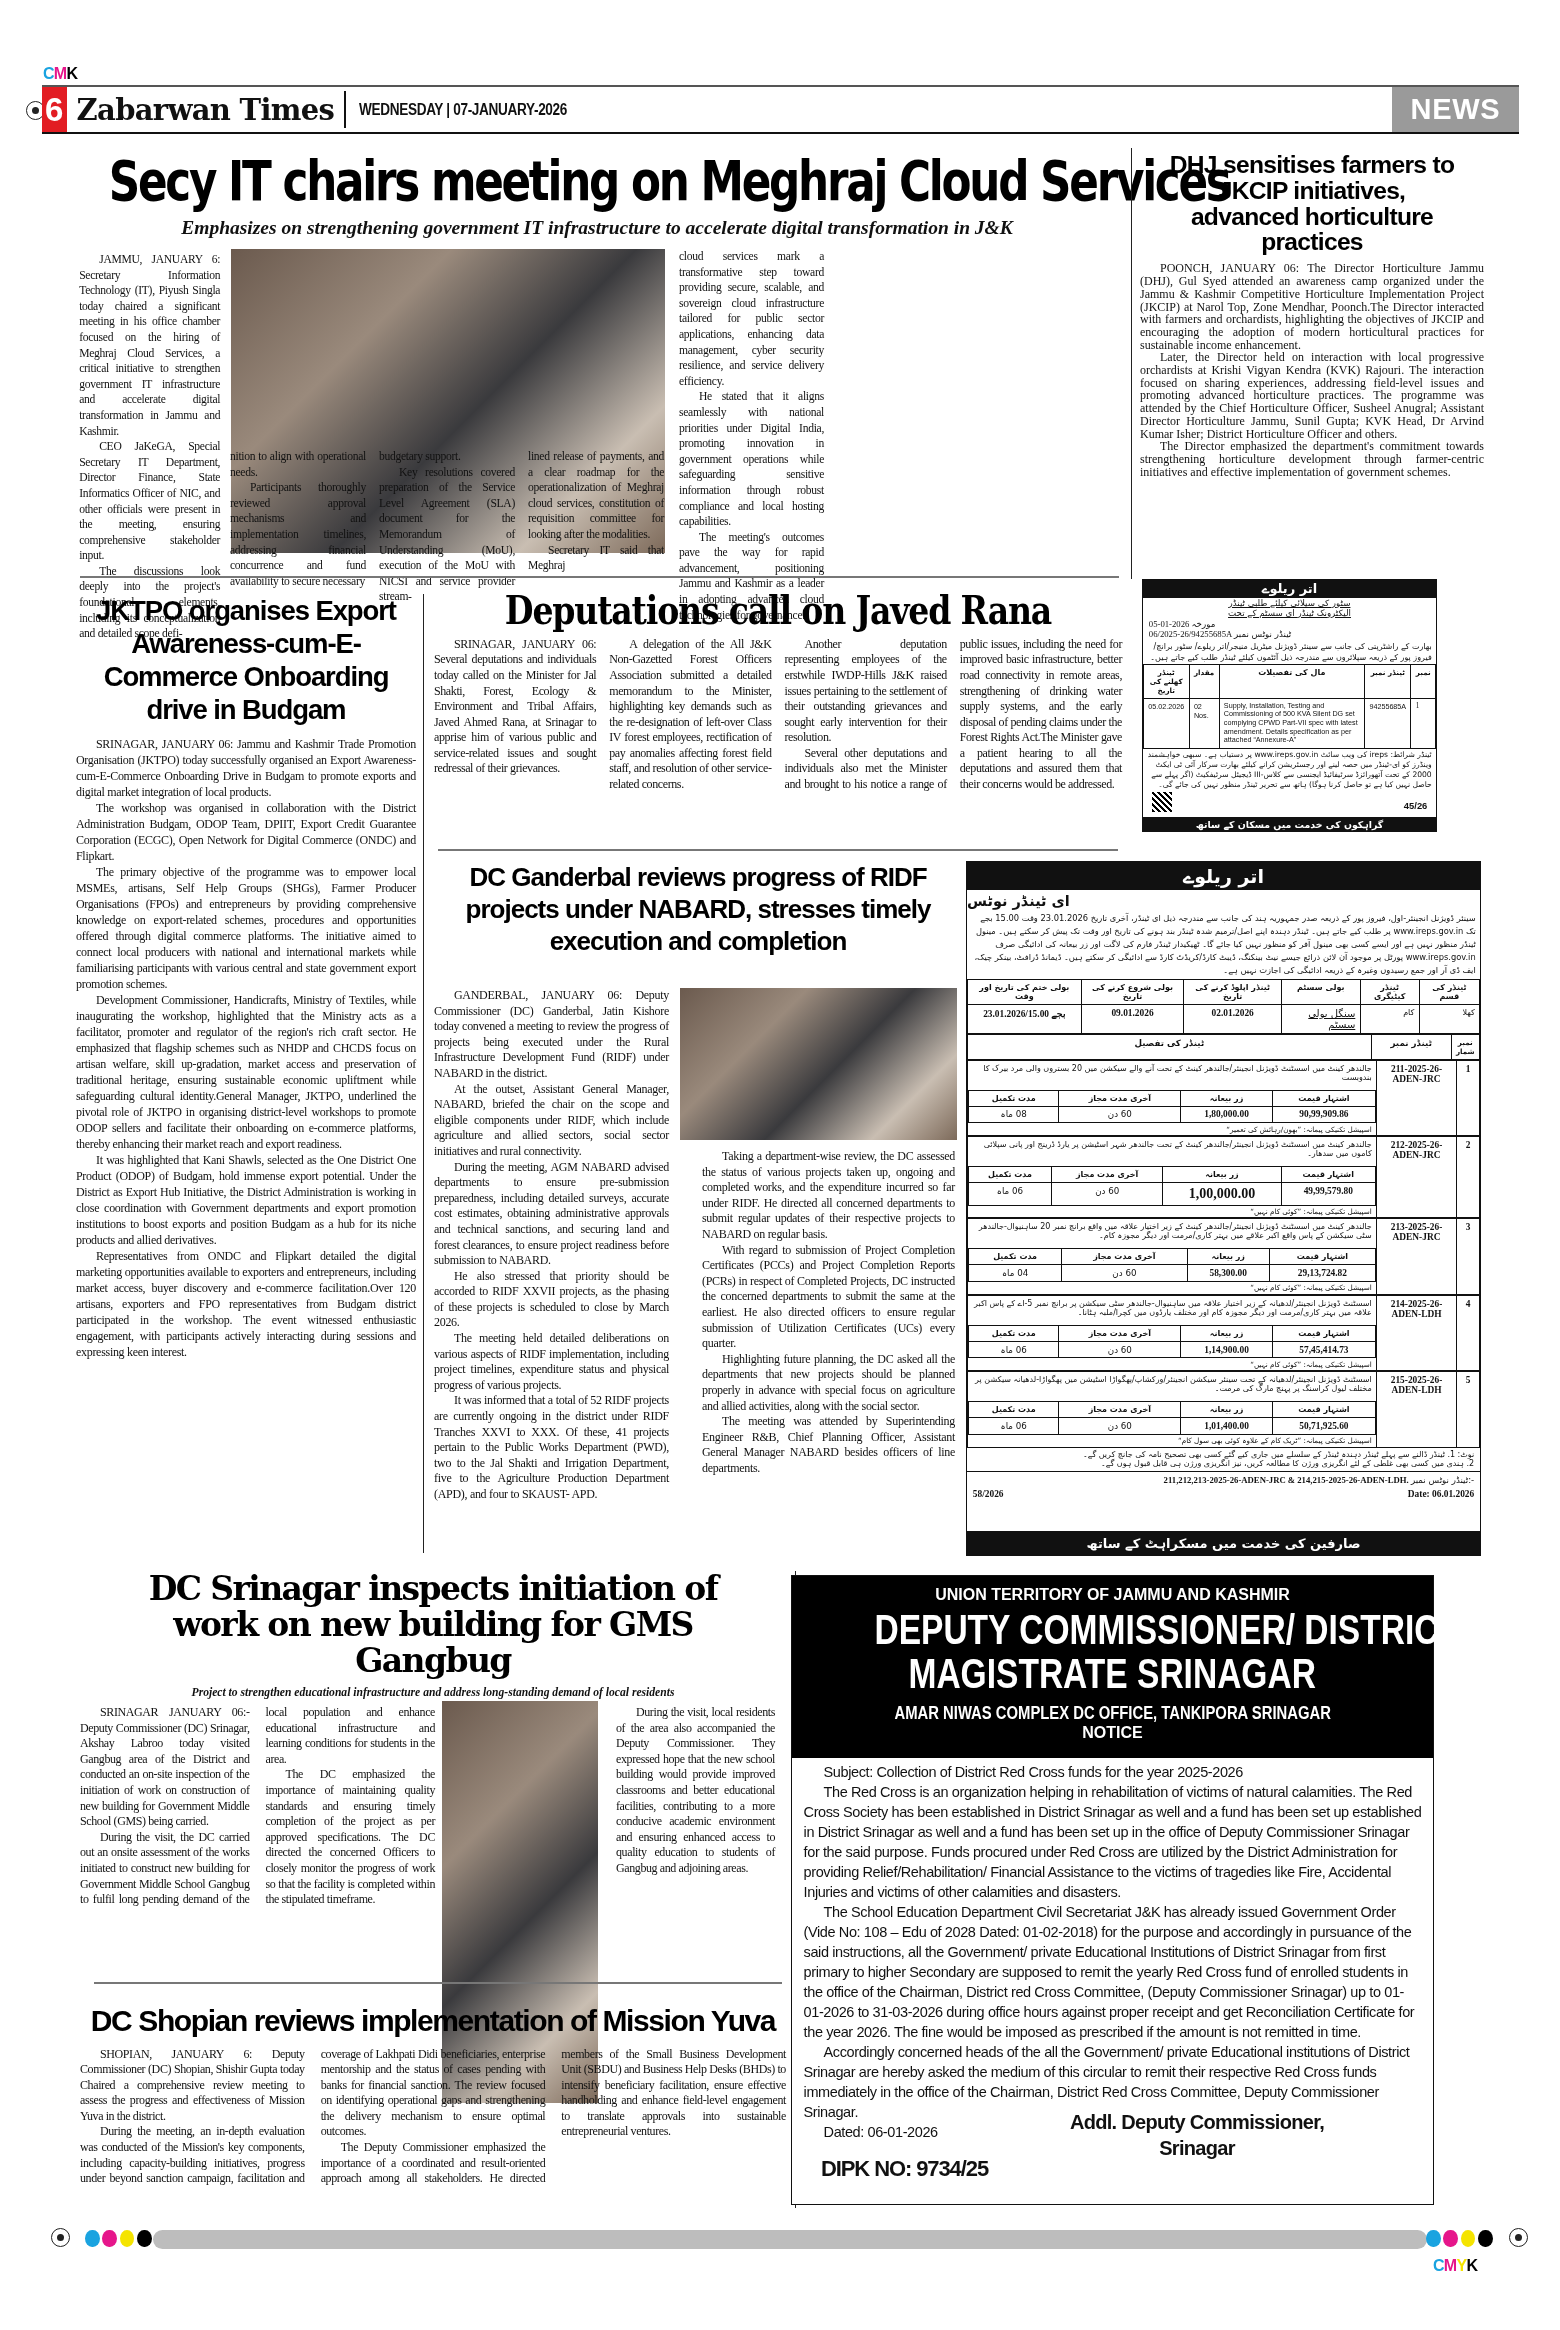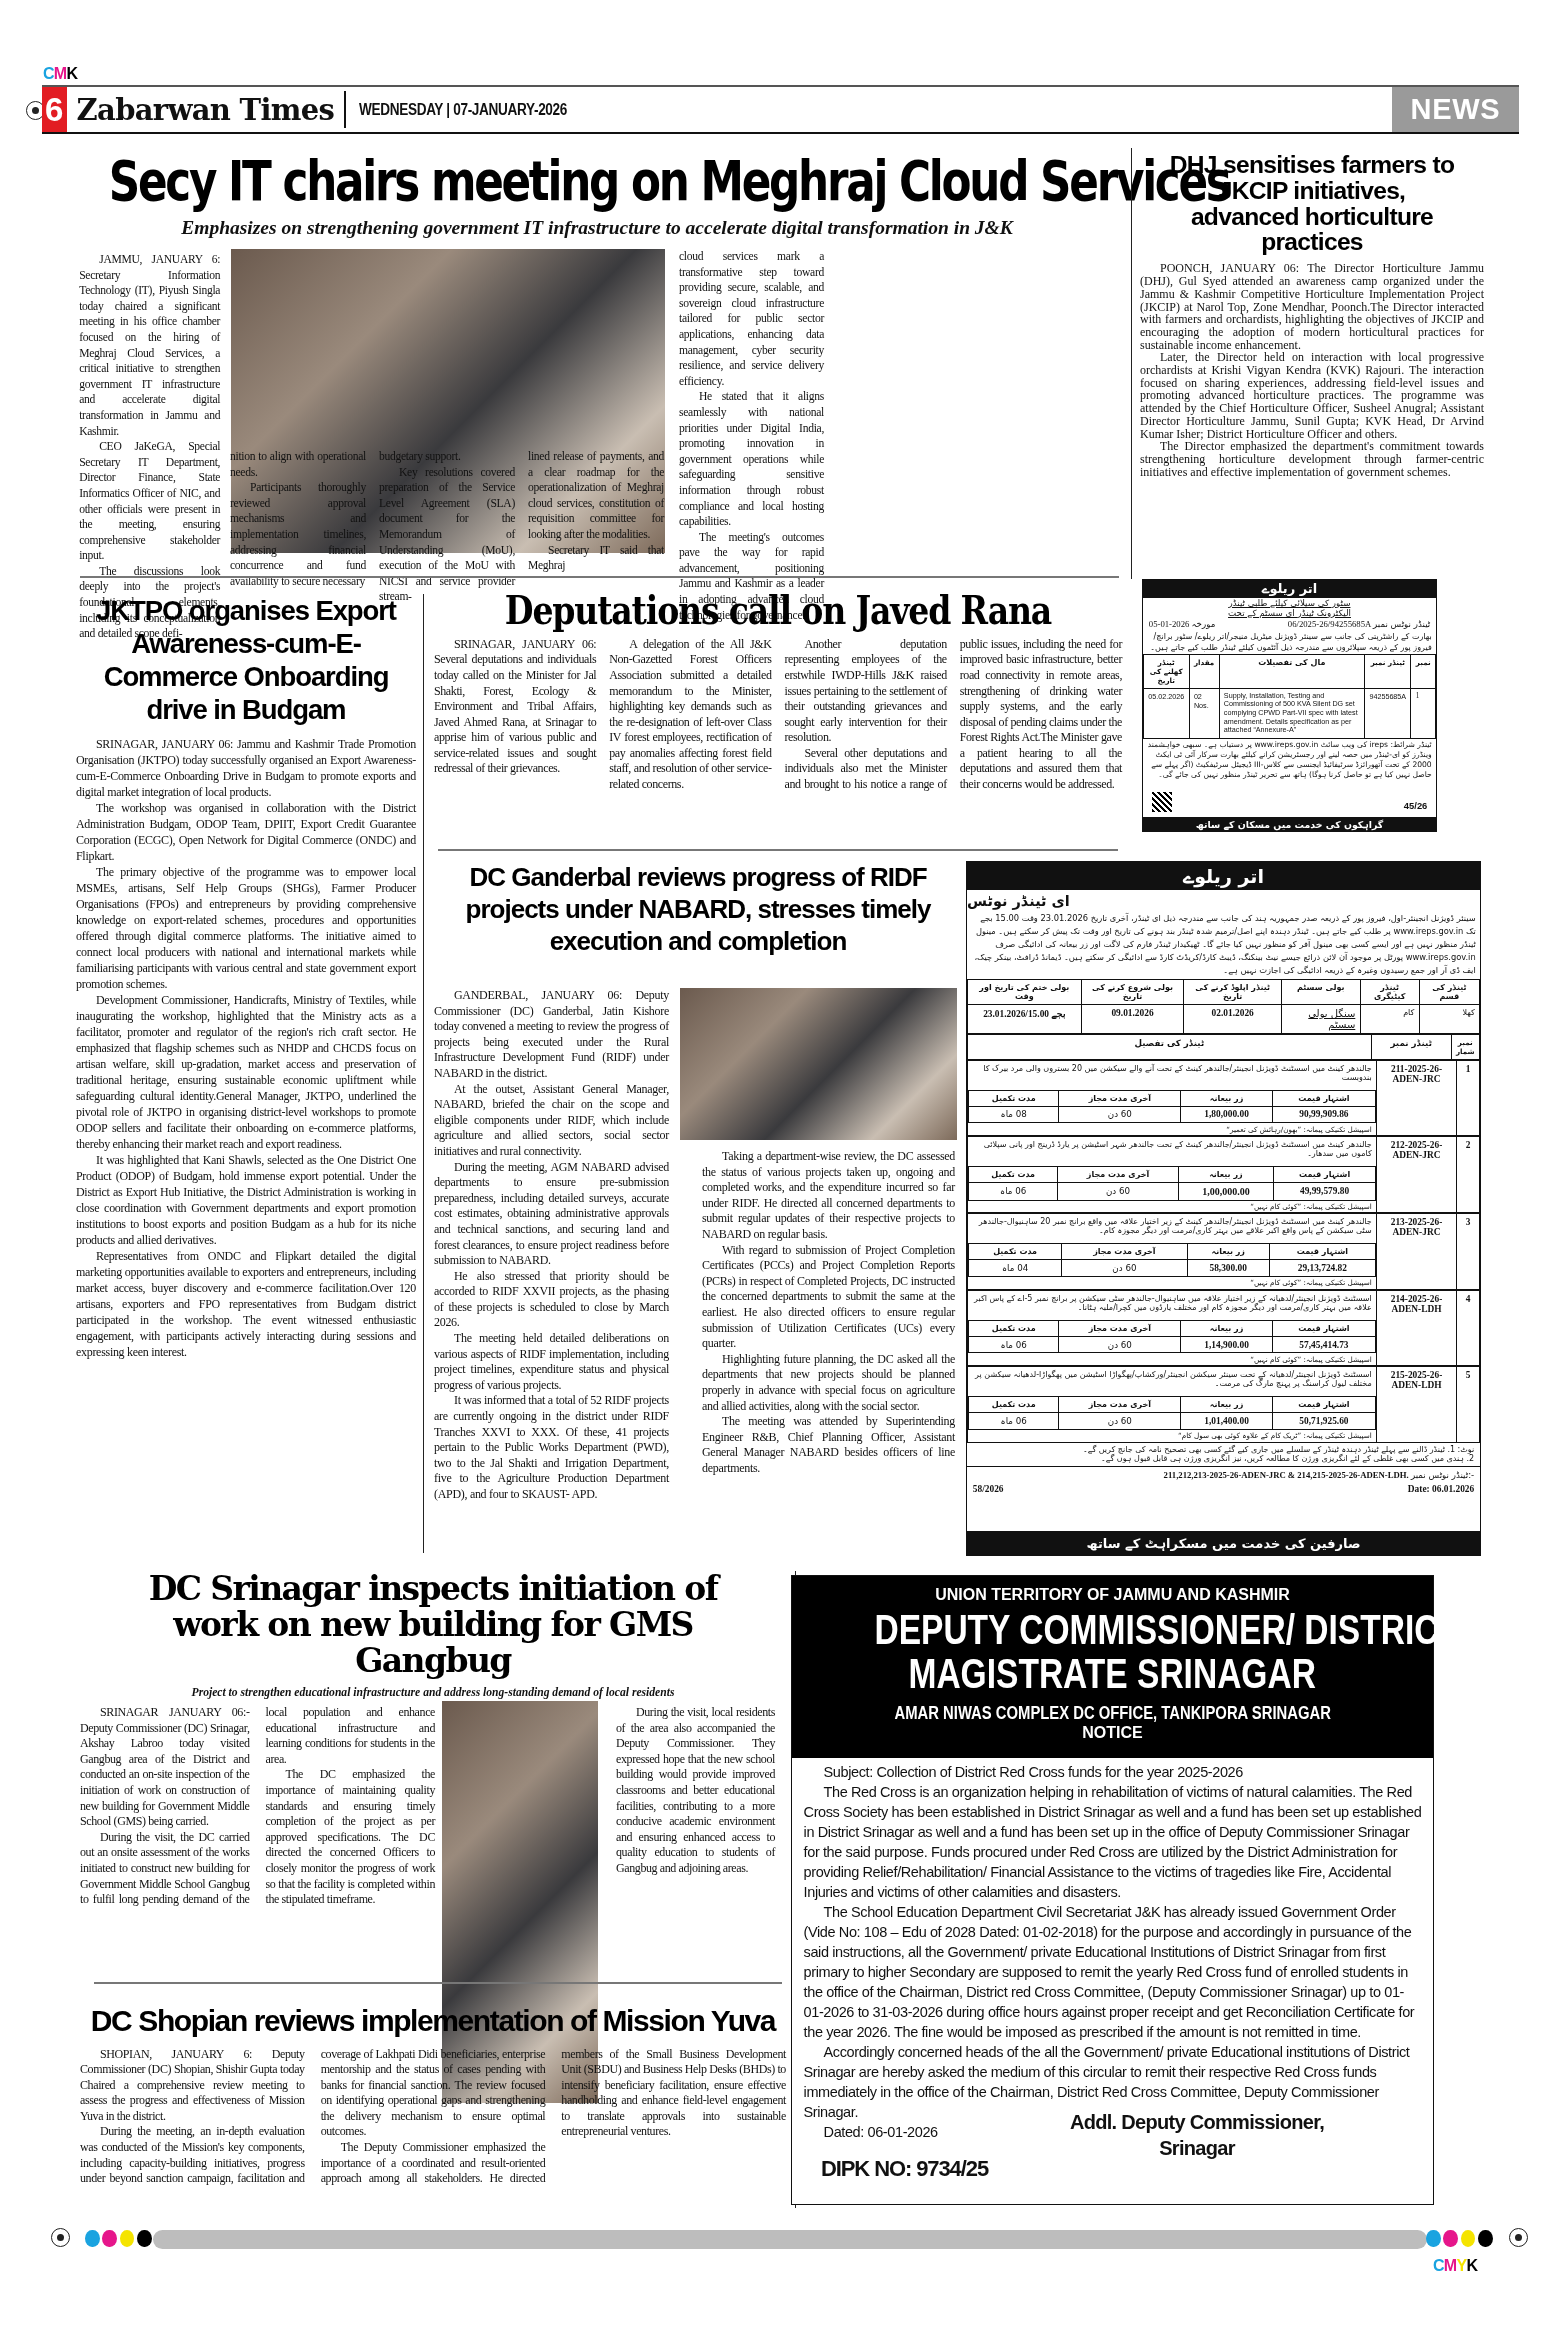--- a/index.html
+++ b/index.html
@@ -90,21 +90,21 @@
     <p>POONCH, JANUARY 06: The Director Horticulture Jammu (DHJ), Gul Syed attended an awareness camp organized under the Jammu &amp; Kashmir Competitive Horticulture Implementation Project (JKCIP) at Narol Top, Zone Mendhar, Poonch.The Director interacted with farmers and orchardists, highlighting the objectives of JKCIP and encouraging the adoption of modern horticultural practices for sustainable income enhancement.</p>
     <p>Later, the Director held on interaction with local progressive orchardists at Krishi Vigyan Kendra (KVK) Rajouri. The interaction focused on sharing experiences, addressing field-level issues and promoting advanced horticulture practices. The programme was attended by the Chief Horticulture Officer, Susheel Anugral; Assistant Director Horticulture Jammu, Sunil Gupta; KVK Head, Dr Arvind Kumar Isher; District Horticulture Officer and others.</p>
     <p>The Director emphasized the department's commitment towards strengthening horticulture development through farmer-centric initiatives and effective implementation of government schemes.</p>
   </div>
 </div>
 
 <div class="abs ad-box" style="left:1142px;top:579px;width:295px;height:253px;">
   <div class="ad-black urdu" style="font-size:13px;font-weight:bold;padding:1.4px 0;">اتر ریلوے</div>
   <div class="urdu" style="text-align:center;font-size:8.7px;text-decoration:underline;">سٹور کی سپلائی کیلئے طلبی ٹینڈر</div>
   <div class="urdu" style="text-align:center;font-size:8.7px;text-decoration:underline;">الیکٹرونک ٹینڈر ای سسٹم کے تحت</div>
-  <div style="display:flex;justify-content:space-between;padding:1.4px 5.8px;font-size:8.7px;">
+  <div style="display:flex;justify-content:space-between;padding:1.4px 5.8px;font-size:8.7px;flex-direction:column;">
     <span><span>05-01-2026</span> <span class="urdu">مورخہ</span></span>
     <span><span>06/2025-26/94255685A</span> <span class="urdu">ٹینڈر نوٹس نمبر</span></span>
   </div>
   <div class="urdu" style="font-size:8px;padding:0 4.3px;line-height:11px;">بھارت کے راشٹرپتی کی جانب سے سینئر ڈویژنل میٹریل منیجر/اتر ریلوے/ سٹور برانچ/ فیروز پور کے ذریعہ سپلائروں سے مندرجہ ذیل آئٹموں کیلئے ٹینڈر طلب کیے جاتے ہیں۔</div>
   <table style="margin-top:1.4px;">
     <tbody>
         <tr>
       <th class="urdu" style="font-size:7.2px;width:45px;">ٹینڈر کھلنے کی تاریخ</th>
       <th class="urdu" style="font-size:7.2px;width:22px;">مقدار</th>
       <th class="urdu" style="font-size:8px;">مال کی تفصیلات</th>
@@ -243,21 +243,21 @@
                   <tbody>
                     <tr>
                       <th class="urdu" style="font-size:8px;">مدت تکمیل</th>
                       <th class="urdu" style="font-size:8px;">آخری مدت مجاز</th>
                       <th class="urdu" style="font-size:8px;">زر بیعانہ</th>
                       <th class="urdu" style="font-size:8px;">اشتہار قیمت</th>
                     </tr>
                     <tr>
                       <td class="urdu" style="text-align:center;font-size:8.7px;">06 ماہ</td>
                       <td class="urdu" style="text-align:center;font-size:8.7px;">60 دن</td>
-                      <td class="num" style="font-size:10px;">1,00,000.00</td>
+                      <td class="num" style="font-size:14px;">1,00,000.00</td>
                       <td class="num" style="font-size:9.4px;">49,99,579.80</td>
                     </tr>
                   </tbody>
                 </table>
                 <div class="urdu" style="font-size:7.2px;padding:1.4px 4.3px;">اسپیشل تکنیکی پیمانہ: ”کوئی کام نہیں“</div>
               </td>
               <td class="num" style="width:80px;font-size:9.4px;">212-2025-26-ADEN-JRC</td>
               <td class="num" style="width:23px;font-size:9.4px;">2</td>
             </tr>
           </tbody>

